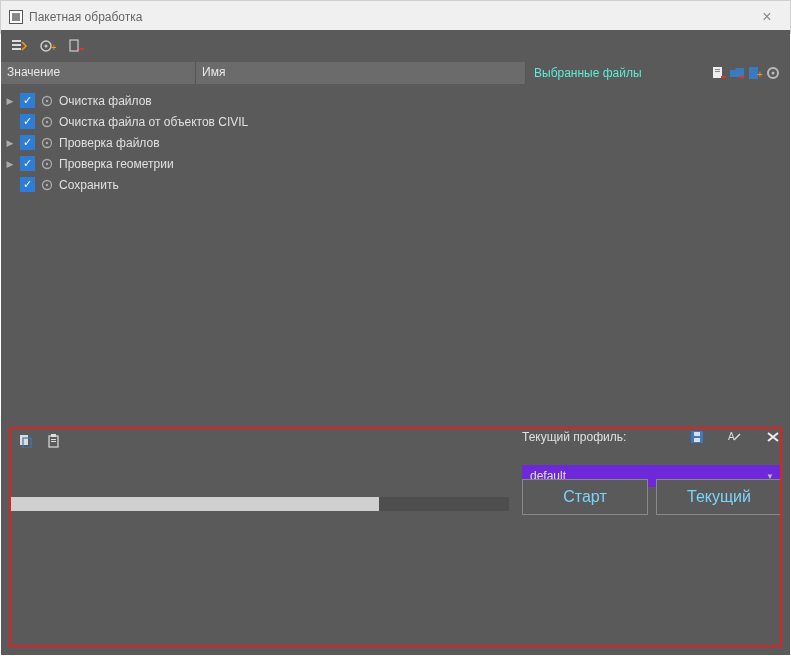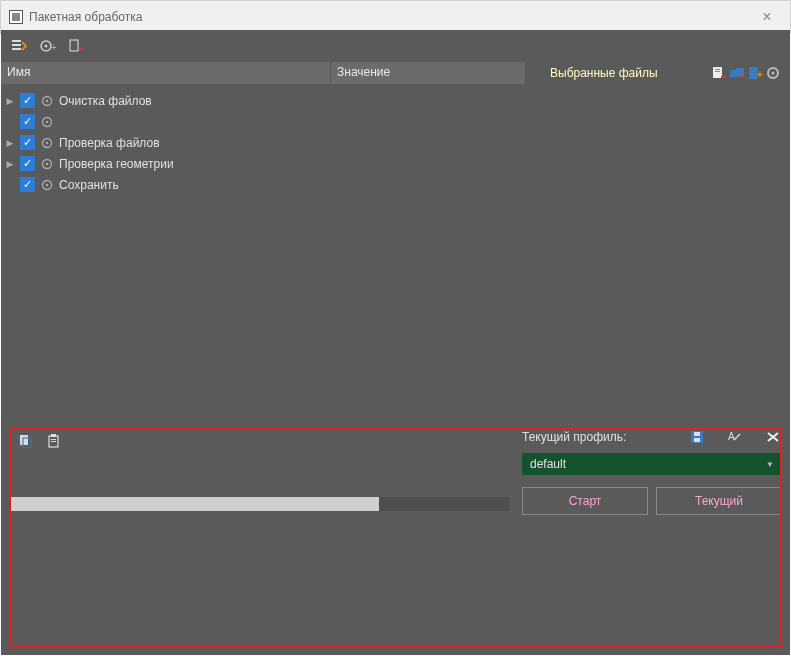--- a/index.html
+++ b/index.html
@@ -17,39 +17,39 @@
 
 
 .tb { height: 32px; display: flex; align-items: center; gap: 10px; padding: 4px 10px; }
 .icon { width: 18px; height: 16px; display: inline-flex; align-items: center; justify-content: center; cursor: pointer; }
 
 
 .headers { display: flex; height: 22px; }
 .headers .col { background: #6b6b6b; color: #e8e8e8; font-size: 12px; padding: 3px 6px; border-right: 1px solid #555; }
 .col-name { width: 330px; }
 .col-val { width: 195px; }
-.right-pane-head { flex: 1; display: flex; align-items: center; padding: 0 8px; color: #fef9c3; font-size: 12px; background: #5a5a5a; margin-left: 16px; }
+.right-pane-head { flex: 1; display: flex; align-items: center; padding: 0 8px; color: #5eead4; font-size: 12px; background: #5a5a5a; }
 .right-pane-head .spacer { flex: 1; }
 
 
 .tree { padding: 6px 4px; color: #e0e0e0; font-size: 12px; width: 525px; height: 300px; overflow: hidden; }
 .row { display: flex; align-items: center; height: 21px; gap: 5px; }
 .expander { width: 10px; text-align: center; color: #aaa; cursor: pointer; font-size: 9px; }
 .expander.none { color: transparent; }
 .chk { width: 15px; height: 15px; background: #2d7cd6; border: none; display: flex; align-items: center; justify-content: center; color: #fff; font-size: 11px; cursor: pointer; }
 .gear { width: 14px; height: 14px; display: flex; align-items: center; justify-content: center; color: #aaa; }
 
 
 .profile-bar { position: absolute; right: 8px; bottom: 206px; width: 260px; display: flex; align-items: center; color: #e0e0e0; font-size: 12px; gap: 20px; padding: 4px 0; }
 .profile-bar .spacer { flex: 1; }
-.profile-select { position: absolute; right: 8px; bottom: 180px; width: 260px; height: 22px; background: #14532d; color: #e0e0e0; font-size: 12px; padding: 3px 8px; display: flex; align-items: center; cursor: pointer; }
+.profile-select { position: absolute; right: 8px; bottom: 168px; width: 260px; height: 22px; background: #6d28d9; color: #e0e0e0; font-size: 12px; padding: 3px 8px; display: flex; align-items: center; cursor: pointer; }
 .profile-select .dd { margin-left: auto; color: #bbb; font-size: 8px; }
 
 .button-row { position: absolute; right: 8px; bottom: 140px; width: 260px; display: flex; gap: 8px; }
-.btn { flex: 1; height: 28px; background: #5a5a5a; border: 1px solid #888; color: #f9a8d4; font-size: 12px; display: flex; align-items: center; justify-content: center; cursor: pointer; }
+.btn { flex: 1; height: 36px; background: #5a5a5a; border: 1px solid #888; color: #7dd3fc; font-size: 16px; display: flex; align-items: center; justify-content: center; cursor: pointer; }
 
 
 .hscroll { position: absolute; left: 8px; bottom: 144px; width: 500px; height: 14px; background: #4e4e4e; }
 .hscroll .thumb { position: absolute; left: 0; width: 370px; height: 100%; background: #cfcfcf; }
 
 
 .log { position: absolute; left: 8px; right: 8px; bottom: 8px; height: 220px; border: 2px solid #d22; }
 .log-tb { height: 24px; display: flex; align-items: center; gap: 10px; padding: 2px 6px; }
 
 svg { display: block; }
@@ -84,22 +84,22 @@
     </span>
     <span class="icon">
       <svg width="16" height="14" viewBox="0 0 16 14">
           <rect x="2" y="1" width="8" height="11" fill="none" stroke="#ccc" stroke-width="1.2"></rect>
           <rect x="11" y="9" width="5" height="2" fill="#d33"></rect>
         </svg>
     </span>
   </div>
 
   <div class="headers">
+    <div class="col col-val">Значение</div>
     <div class="col col-name">Имя</div>
-    <div class="col col-val">Значение</div>
     <div class="right-pane-head">
       <span>Выбранные файлы</span>
       <span class="spacer"></span>
       <span class="icon">
         <svg width="16" height="14" viewBox="0 0 16 14">
             <rect x="2" y="1" width="9" height="11" fill="#eee"></rect>
             <rect x="4" y="3" width="5" height="1" fill="#888"></rect>
             <rect x="4" y="5" width="5" height="1" fill="#888"></rect>
             <rect x="10" y="10" width="5" height="2" fill="#d33"></rect>
           </svg>
@@ -139,20 +139,21 @@
     </div>
     <div class="row">
       <span class="expander none">▶</span>
       <span class="chk">✓</span>
       <span class="gear">
           <svg width="12" height="12" viewBox="0 0 12 12">
             <circle cx="6" cy="6" r="4.5" fill="none" stroke="#aaa" stroke-width="1.3"></circle>
             <circle cx="6" cy="6" r="1.2" fill="#aaa"></circle>
           </svg>
         </span>
+      <span>Очистка файла от объектов CIVIL</span>
     </div>
     <div class="row">
       <span class="expander">▶</span>
       <span class="chk">✓</span>
       <span class="gear">
           <svg width="12" height="12" viewBox="0 0 12 12">
             <circle cx="6" cy="6" r="4.5" fill="none" stroke="#aaa" stroke-width="1.3"></circle>
             <circle cx="6" cy="6" r="1.2" fill="#aaa"></circle>
           </svg>
         </span>

